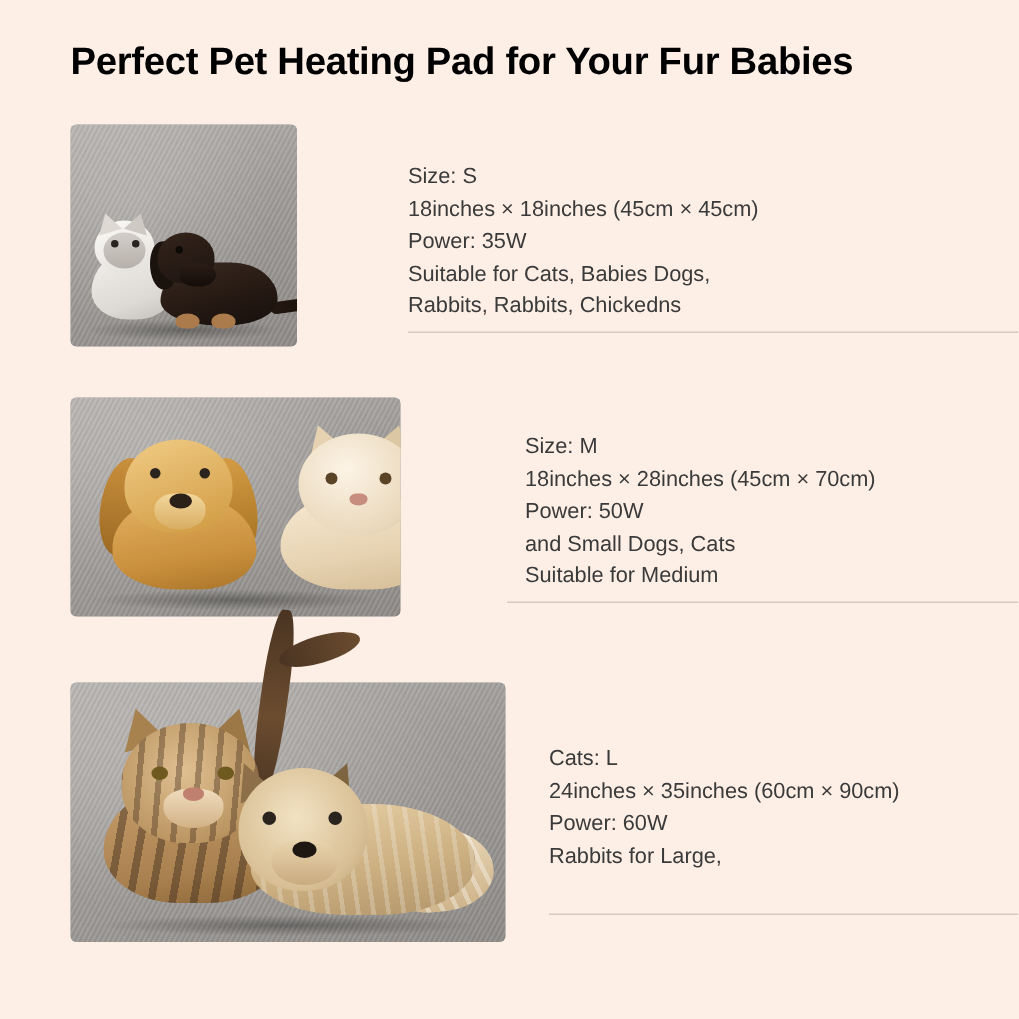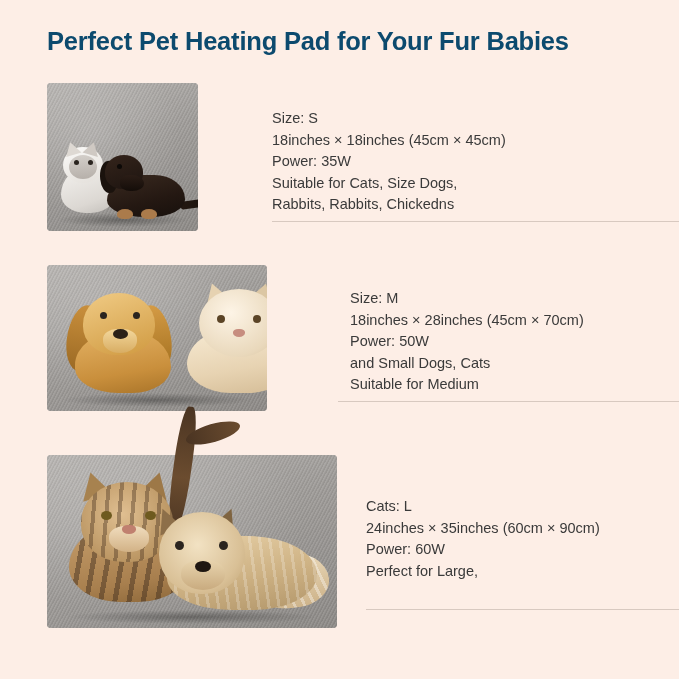--- a/index.html
+++ b/index.html
@@ -19,21 +19,21 @@
     width: 679px;
     height: 679px;
     box-sizing: border-box;
   }
   .title {
     position: absolute;
     left: 47px;
     top: 27px;
     font-size: 25.5px;
     font-weight: bold;
-    color: #0c4a6e;
+    color: #000000;
     letter-spacing: -0.2px;
     white-space: nowrap;
   }
 
   
   .row {
     position: absolute;
   }
   .photo {
     position: absolute;
@@ -338,21 +338,21 @@
       <div class="animal d1-ear"></div>
       <div class="animal d1-head"></div>
       <div class="animal d1-snout"></div>
       <div class="eye" style="left:70px; bottom:62px; width:5px; height:5px; background:#0c0907;"></div>
     </div>
 
     <div class="info" style="left:272px; top:108px;">
       <span class="line">Size: S</span>
       <span class="line">18inches × 18inches (45cm × 45cm)</span>
       <span class="line">Power: 35W</span>
-      <span class="line">Suitable for Cats, Size Dogs,</span>
+      <span class="line">Suitable for Cats, Babies Dogs,</span>
       <span class="line">Rabbits, Rabbits, Chickedns</span>
     </div>
 
     <div class="rule" style="left:272px; top:221px; width:407px;"></div>
   </div>
 
   <div class="row">
 
     <div class="photo" style="left:47px; top:265px; width:220px; height:146px;">
       <div class="pad"></div>
@@ -417,19 +417,19 @@
       <div class="animal y3-muzzle"></div>
       <div class="animal y3-nose"></div>
       <div class="eye" style="left:128px; bottom:78px; width:9px; height:9px;"></div>
       <div class="eye" style="left:172px; bottom:78px; width:9px; height:9px;"></div>
     </div>
 
     <div class="info" style="left:366px; top:496px;">
       <span class="line">Cats: L</span>
       <span class="line">24inches × 35inches (60cm × 90cm)</span>
       <span class="line">Power: 60W</span>
-      <span class="line">Perfect for Large,</span>
+      <span class="line">Rabbits for Large,</span>
     </div>
 
     <div class="rule" style="left:366px; top:609px; width:313px;"></div>
   </div>
 
 </div>
 
 </body></html>

